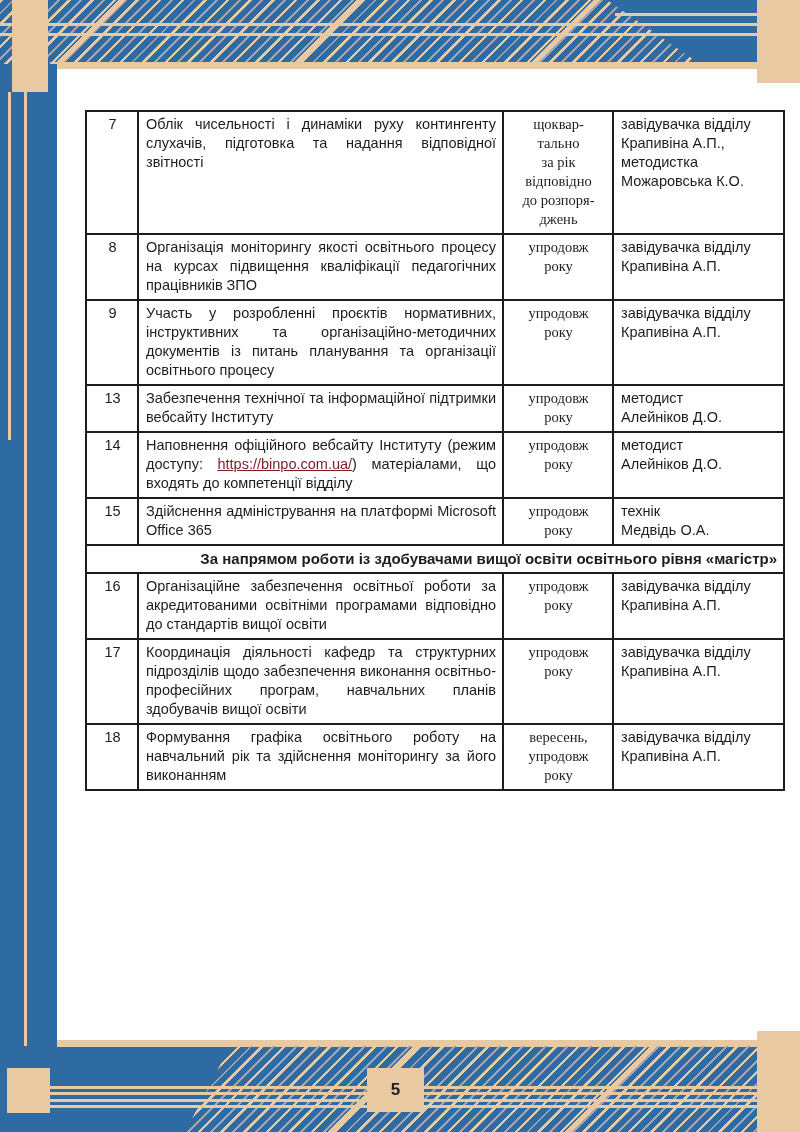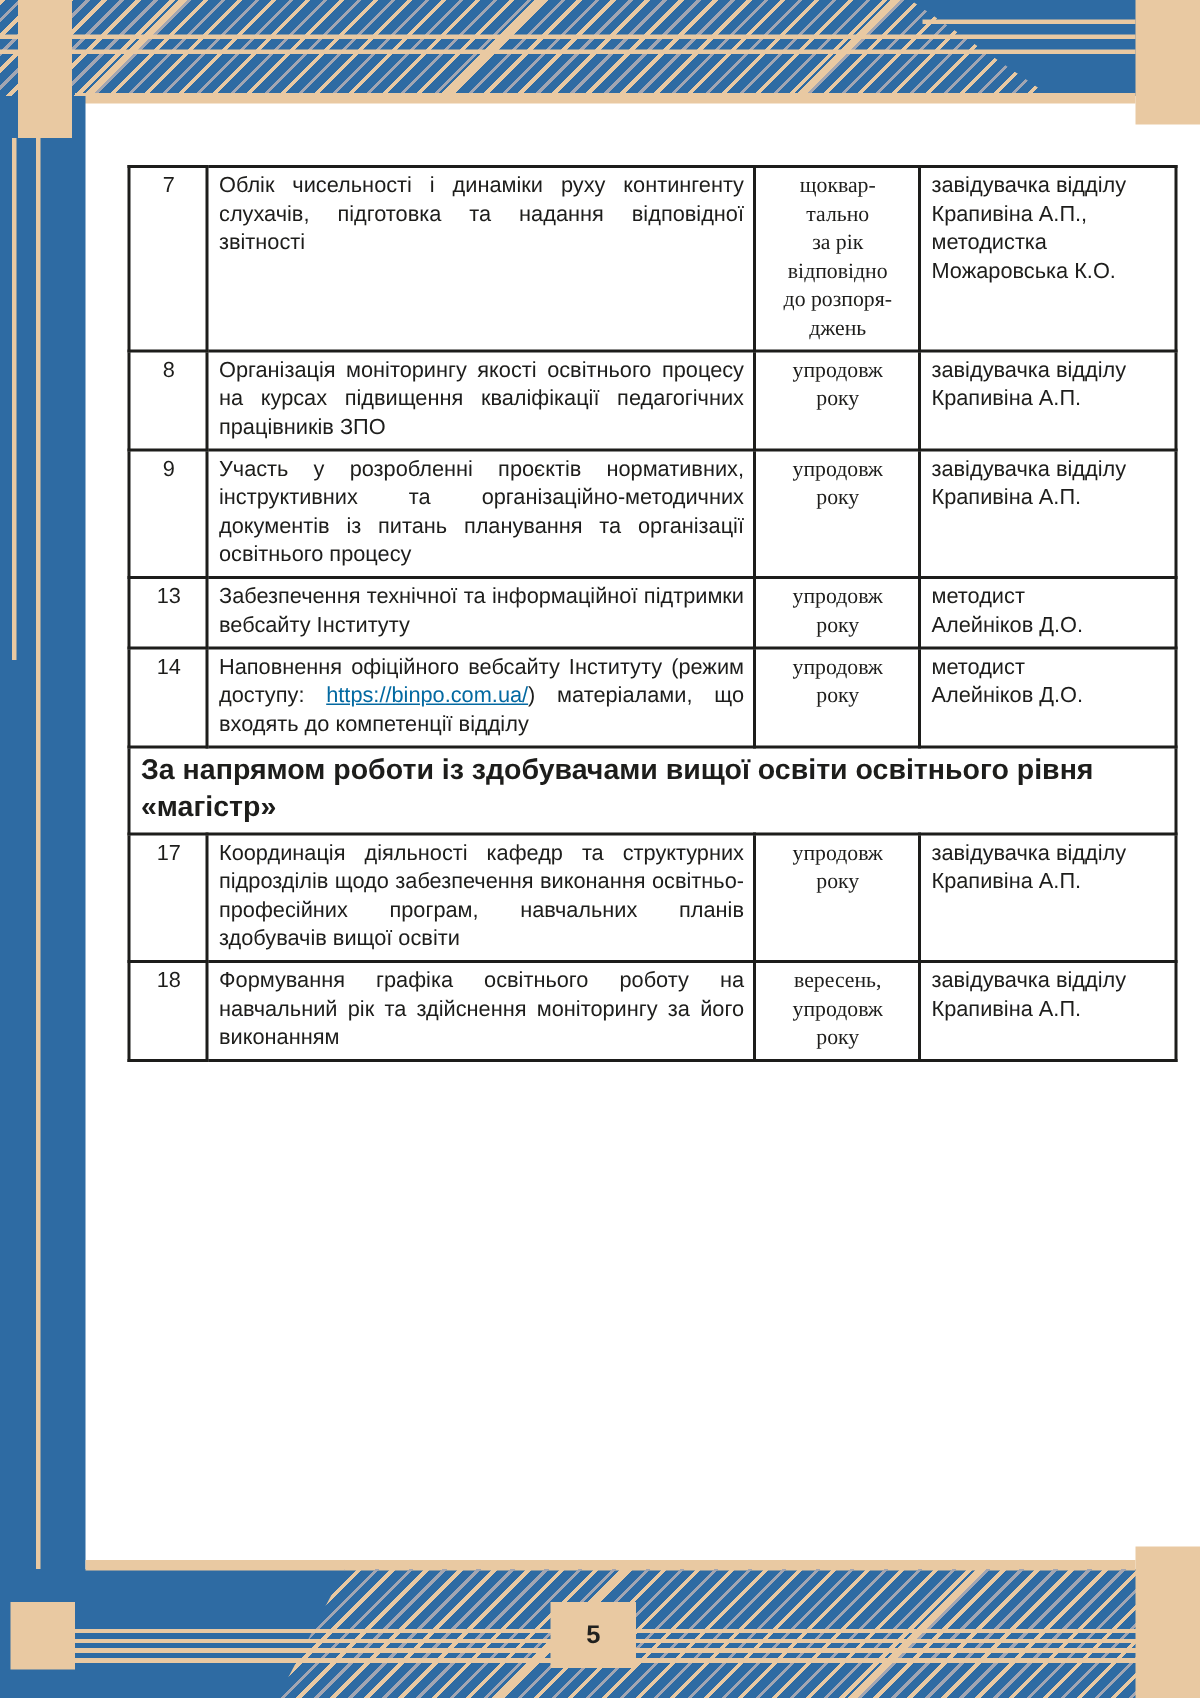--- a/index.html
+++ b/index.html
@@ -52,22 +52,22 @@
     font-size:14.5px;line-height:1.31;color:#1d1d1b;background:#fff;
   }
   #plan-table td{
     border:2px solid #1d1d1b;vertical-align:top;
     padding:3px 6px 4px 7px;
   }
   td.c-num{width:37px;text-align:center;vertical-align:middle;padding:2px 1px;}
   td.c-task{width:350px;text-align:justify;}
   td.c-term{width:95px;text-align:center;white-space:pre-line;padding:3px 2px 4px 2px;font-family:Liberation Serif, serif;}
   td.c-person{width:156px;white-space:pre-line;padding:3px 3px 4px 8px;}
-  td.c-section{text-align:left;font-weight:bold;font-size:19px;padding:6px 4px;margin-left:44px;}
-  a.link{color:#0369a1;text-decoration:underline;}
+  td.c-section{text-align:right;font-weight:bold;font-size:15px;padding:6px 4px;margin-left:44px;}
+  a.link{color:#7f1d1d;text-decoration:underline;}
 </style>
 </head>
 <body>
 
 <div class="deco blue" id="top-band"></div>
 <div class="deco stripes" id="top-stripes"></div>
 <div class="deco tan" id="top-hline-full-a"></div>
 <div class="deco tan" id="top-hline-full-b"></div>
 <div class="deco tan" id="top-hline-right"></div>
 <div class="deco tan" id="top-strip"></div>
@@ -128,21 +128,37 @@
     </tr>
     <tr>
       <td class="c-num">14</td>
       <td class="c-task"><span>Наповнення офіційного вебсайту Інституту (режим доступу: </span><a href="#" class="link">https://binpo.com.ua/</a><span>) матеріалами, що входять до компетенції відділу</span></td>
       <td class="c-term">упродовж
 року</td>
       <td class="c-person">методист
 Алейніков Д.О.</td>
     </tr>
     <tr>
+      <td class="c-num">15</td>
+      <td class="c-task">Здійснення адміністрування на платформі Microsoft Office 365</td>
+      <td class="c-term">упродовж
+року</td>
+      <td class="c-person">технік
+Медвідь О.А.</td>
+    </tr>
+    <tr>
       <td class="c-section" colspan="4">За напрямом роботи із здобувачами вищої освіти освітнього рівня «магістр»</td>
+    </tr>
+    <tr>
+      <td class="c-num">16</td>
+      <td class="c-task">Організаційне забезпечення освітньої роботи за акредитованими освітніми програмами відповідно до стандартів вищої освіти</td>
+      <td class="c-term">упродовж
+року</td>
+      <td class="c-person">завідувачка відділу
+Крапивіна А.П.</td>
     </tr>
     <tr>
       <td class="c-num">17</td>
       <td class="c-task">Координація діяльності кафедр та структурних підрозділів щодо забезпечення виконання освітньо-професійних програм, навчальних планів здобувачів вищої освіти</td>
       <td class="c-term">упродовж
 року</td>
       <td class="c-person">завідувачка відділу
 Крапивіна А.П.</td>
     </tr>
     <tr>

